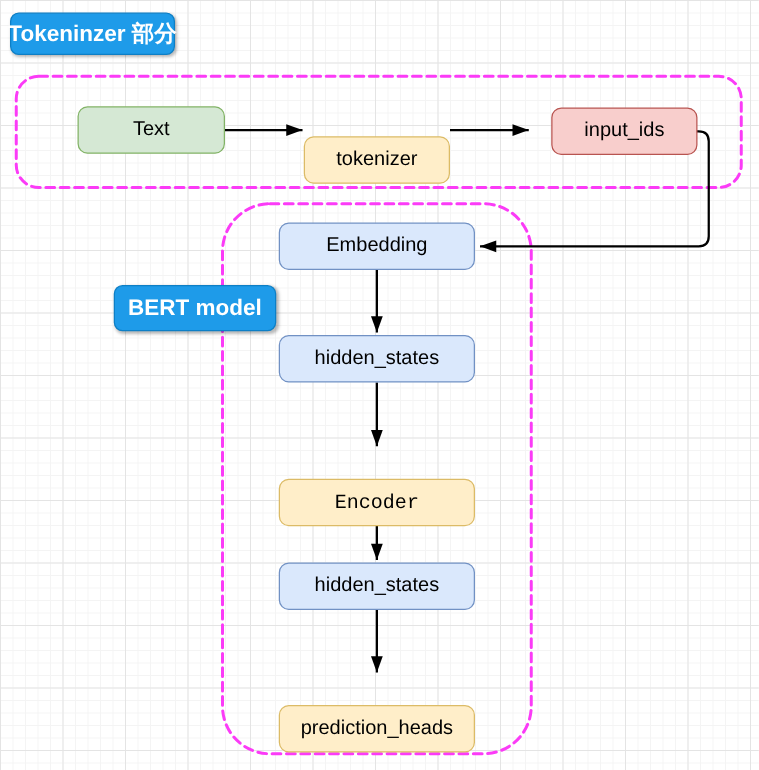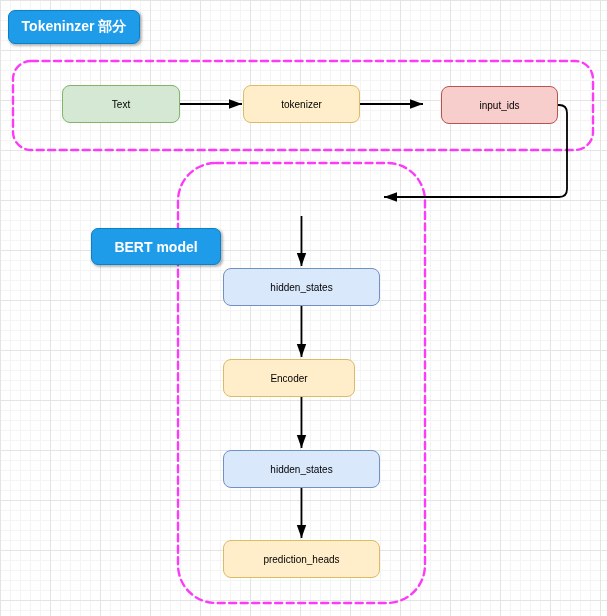--- a/index.html
+++ b/index.html
@@ -33,39 +33,39 @@
     fill: none;
     stroke: var(--arrow-color, #000000);
     stroke-width: 1.8;
   }
   #arrowhead path { fill: var(--arrow-color, #000000); }
   .node {
     position: absolute;
     box-sizing: border-box;
     display: flex; align-items: center; justify-content: center;
     border-radius: 8px;
-    font-size: 10px;
+    font-size: 16px;
     color: var(--node-text, #000000);
     z-index: 2;
     white-space: nowrap;
   }
   .node.green  { background: var(--green-fill,  #d5e8d4); border: 1.4px solid var(--green-border,  #82b366); }
-  .node.yellow { background: var(--yellow-fill, #ffeec9); border: 1.4px solid var(--yellow-border, #dcbb66); }
+  .node.yellow { background: var(--yellow-fill, #ffeec9); border: 1.4px solid var(--yellow-border, #dcbb66); margin-top: 24px; }
   .node.red    { background: var(--red-fill,    #f8cecc); border: 1.4px solid var(--red-border,    #b85450); }
   .node.blue   { background: var(--blue-fill,   #dae8fc); border: 1.4px solid var(--blue-border,   #7191c4); }
   .section-label {
     position: absolute;
     box-sizing: border-box;
     display: flex; align-items: center; justify-content: center;
     border-radius: 7px;
     background: var(--label-bg, #1e9be9);
     border: 1px solid var(--label-border, #0d7fc6);
     color: var(--label-text, #ffffff);
     font-weight: bold;
-    font-size: 14px;
+    font-size: 18px;
     box-shadow: 1.5px 1.5px 2.5px rgba(0,0,0,0.28);
     z-index: 3;
     white-space: nowrap;
   }
 </style>
 </head>
 <body>
 
 <div class="canvas">
 
@@ -88,18 +88,19 @@
     <path class="edge" d="M301.5,488 V538" marker-end="url(#arrowhead)"></path>
   </svg>
 
   <div class="section-label" style="left:8px; top:10px; width:132px; height:34px;">Tokeninzer 部分</div>
   <div class="section-label" style="left:75px; top:228px; width:130px; height:37px;margin-left:16px;">BERT model</div>
 
   <div class="node green" style="left:62px; top:85px; width:118px; height:38px;">Text</div>
   <div class="node yellow" style="left:243px; top:85px; width:117px; height:38px;">tokenizer</div>
   <div class="node red" style="left:441px; top:86px; width:117px; height:38px;">input_ids</div>
 
+  <div class="node blue" style="left:223px; top:178px; width:157px; height:38px;">Embedding</div>
   <div class="node blue" style="left:223px; top:268px; width:157px; height:38px;">hidden_states</div>
-  <div class="node yellow" style="left:223px; top:359px; width:132px; height:38px;">Encoder</div>
+  <div class="node yellow" style="left:223px; top:359px; width:157px; height:38px;font-family:Liberation Mono, monospace;">Encoder</div>
   <div class="node blue" style="left:223px; top:450px; width:157px; height:38px;">hidden_states</div>
   <div class="node yellow" style="left:223px; top:540px; width:157px; height:38px;">prediction_heads</div>
 
 </div>
 
 </body></html>

